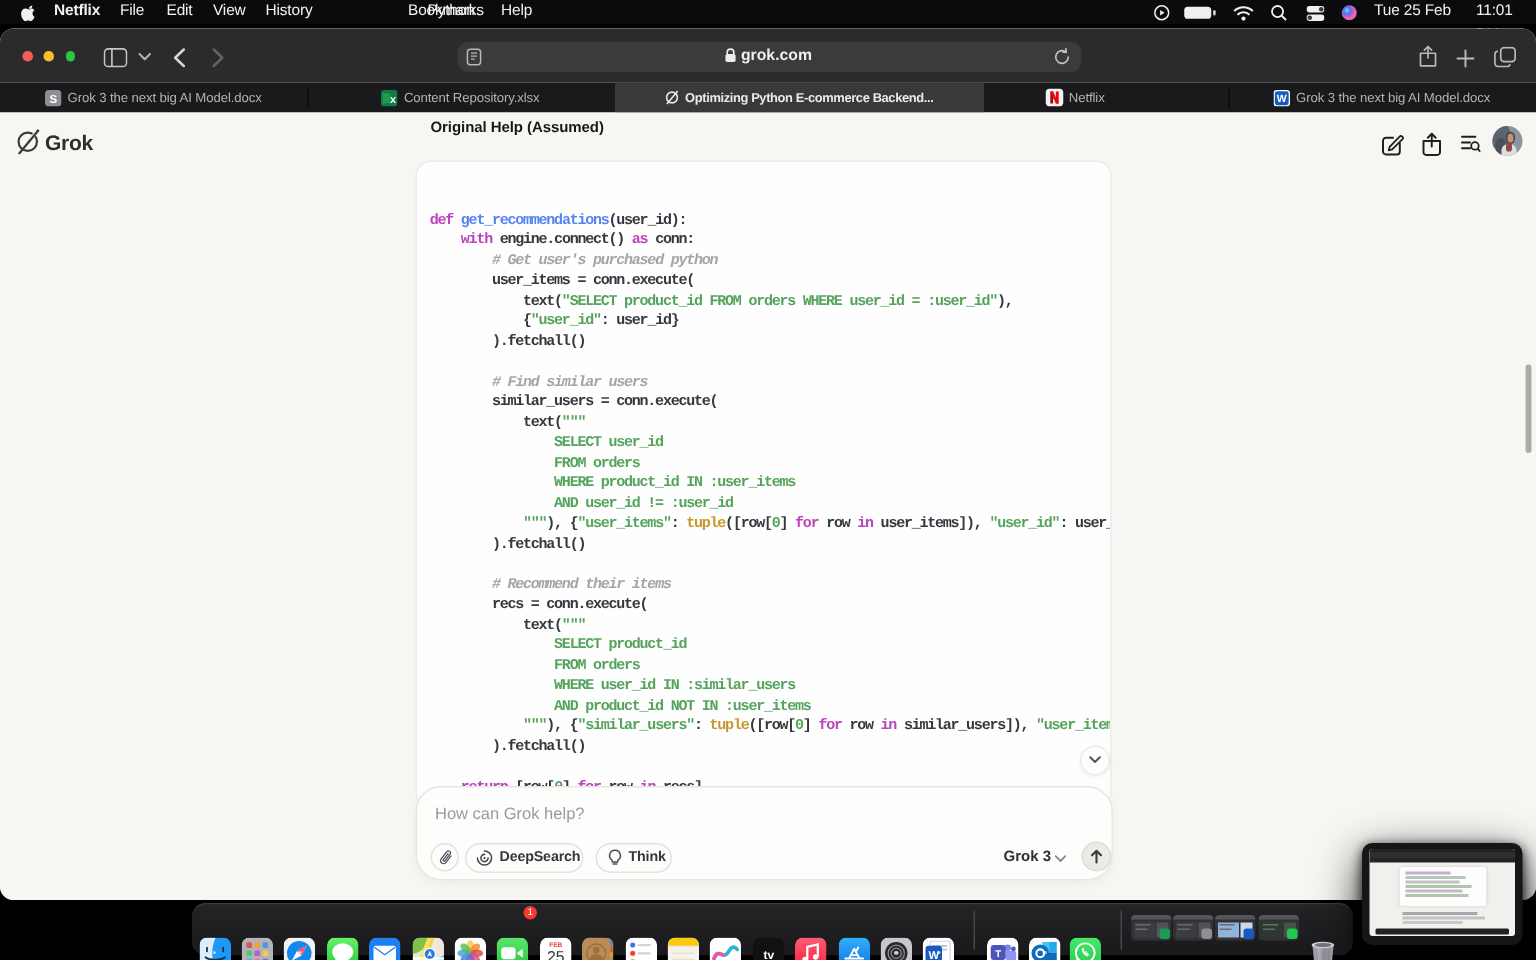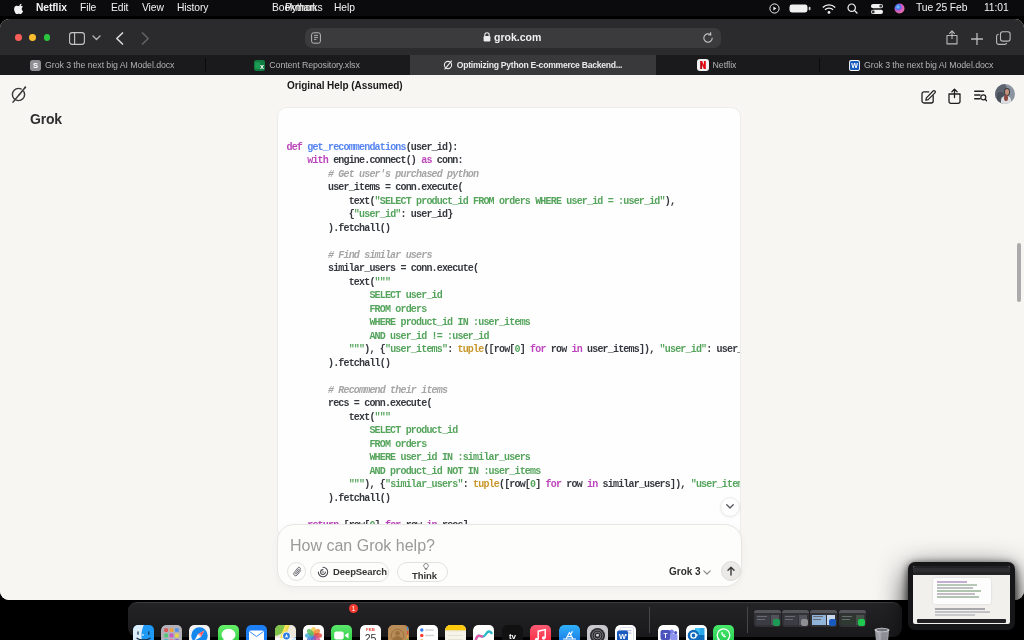--- a/index.html
+++ b/index.html
@@ -191,21 +191,21 @@
   </div>
 
   <div id="page">
 
     <svg class="abs" style="left:10px;top:11px" width="17" height="17" viewBox="0 0 20 20">
         <circle cx="10" cy="10" r="7.2" fill="none" stroke="#3a3a3a" stroke-width="1.7"></circle>
         <line x1="18.5" y1="0.8" x2="3" y2="19.6" stroke="#3a3a3a" stroke-width="1.7"></line>
         <line x1="17" y1="2" x2="11" y2="9.2" stroke="#f7f6f3" stroke-width="2.6"></line>
         <line x1="18.5" y1="0.8" x2="10.5" y2="10.5" stroke="#3a3a3a" stroke-width="1.7"></line>
       </svg>
-    <div class="abs" style="left:30px;top:11.5px;font-size:14px;font-weight:bold;color:#2e2e2e;letter-spacing:-0.2px;margin-top:24px;">Grok</div>
+    <div class="abs" style="left:30px;top:11.5px;font-size:14px;font-weight:bold;color:#2e2e2e;letter-spacing:-0.2px;">Grok</div>
 
     <svg class="abs" style="left:921px;top:14px" width="15" height="15" viewBox="0 0 15 15">
         <path d="M12.2 6.2 V12 a2 2 0 0 1 -2 2 H3 a2 2 0 0 1 -2 -2 V4.8 a2 2 0 0 1 2 -2 h5.2" fill="none" stroke="#1f1f1f" stroke-width="1.3"></path>
         <path d="M5.5 9.7 L12.7 2.2 a1.4 1.4 0 0 1 2 2 L7.4 11.5 l-2.6 0.7 z" fill="none" stroke="#1f1f1f" stroke-width="1.3" stroke-linejoin="round" transform="scale(0.92) translate(0.4,0)"></path>
       </svg>
     <svg class="abs" style="left:948px;top:13px" width="13" height="16" viewBox="0 0 13 16">
         <path d="M1 6 h11 v7.5 a1.8 1.8 0 0 1 -1.8 1.8 H2.8 A1.8 1.8 0 0 1 1 13.5 z" fill="none" stroke="#1f1f1f" stroke-width="1.3" stroke-linejoin="round"></path>
         <line x1="6.5" y1="1.4" x2="6.5" y2="9.6" stroke="#1f1f1f" stroke-width="1.3" stroke-linecap="round"></line>
         <path d="M3.9 3.8 L6.5 1.2 L9.1 3.8" fill="none" stroke="#1f1f1f" stroke-width="1.3" stroke-linecap="round" stroke-linejoin="round"></path>
       </svg>
@@ -263,36 +263,36 @@
 
     <div class="abs" style="left:719.5px;top:421.5px;width:20px;height:20px;border-radius:50%;background:#fdfdfd;border:1px solid #ebebe9;box-shadow:0 1px 3px rgba(0,0,0,0.06);">
       <svg class="abs" style="left:5px;top:6.5px" width="8" height="5" viewBox="0 0 8 5">
           <path d="M0.8 0.8 L4 4 L7.2 0.8" fill="none" stroke="#55555d" stroke-width="1.3" stroke-linecap="round" stroke-linejoin="round"></path>
         </svg>
     </div>
 
     <div class="abs" style="left:1017px;top:168px;width:4px;height:59px;border-radius:2px;background:#ababab;"></div>
 
     <div id="prompt">
-      <div class="abs" style="left:12px;top:12px;font-size:16px;color:#9a9a98;">How can Grok help?</div>
+      <div class="abs" style="left:12px;top:12px;font-size:11px;color:#9a9a98;">How can Grok help?</div>
 
       <div class="abs" style="left:9px;top:37px;width:19px;height:19px;border-radius:50%;border:1px solid #e3e2df;">
         <svg class="abs" style="left:4.5px;top:3px" width="9" height="11" viewBox="0 0 12 14">
             <path d="M10.2 5.8 L5.6 11.7 a2.6 2.6 0 0 1 -4.1 -3.2 L6.5 2.1 a1.8 1.8 0 0 1 2.9 2.2 L4.8 10.2 a0.9 0.9 0 0 1 -1.4 -1.1 L7.6 3.7" fill="none" stroke="#50505a" stroke-width="1.1" stroke-linecap="round"></path>
           </svg>
       </div>
       <div class="pill" style="left:31.5px;top:36.5px;width:79.5px;">
         <svg style="margin-left:6.5px" width="12" height="12" viewBox="0 0 12 12">
             <path d="M6 1.3 a4.7 4.7 0 1 1 -4.7 4.7" fill="none" stroke="#45454d" stroke-width="1.05" stroke-linecap="round"></path>
             <path d="M6 3.6 a2.4 2.4 0 1 0 2.4 2.4" fill="none" stroke="#45454d" stroke-width="1.05" stroke-linecap="round"></path>
             <circle cx="6" cy="6" r="0.75" fill="#45454d"></circle>
           </svg>
         <span style="margin-left:4px;">DeepSearch</span>
       </div>
-      <div class="pill" style="left:119px;top:36.5px;width:51px;flex-direction:column;">
+      <div class="pill" style="left:119px;top:36.5px;width:51px;">
         <svg style="margin-left:7px" width="10" height="11" viewBox="0 0 10 11">
             <path d="M5 0.8 a3.6 3.6 0 0 1 2 6.6 l-0.3 1.2 h-3.4 l-0.3 -1.2 a3.6 3.6 0 0 1 2 -6.6z" fill="none" stroke="#4a4a52" stroke-width="1"></path>
             <line x1="3.8" y1="10" x2="6.2" y2="10" stroke="#4a4a52" stroke-width="1" stroke-linecap="round"></line>
           </svg>
         <span style="margin-left:4px;">Think</span>
       </div>
       <div class="abs" style="left:391px;top:41px;font-size:10px;font-weight:bold;color:#2f2f2f;">Grok 3</div>
       <svg class="abs" style="left:425px;top:44.5px" width="8" height="5" viewBox="0 0 8 5">
           <path d="M0.8 0.8 L4 4 L7.2 0.8" fill="none" stroke="#8b8b8b" stroke-width="1.2" stroke-linecap="round" stroke-linejoin="round"></path>
         </svg>

